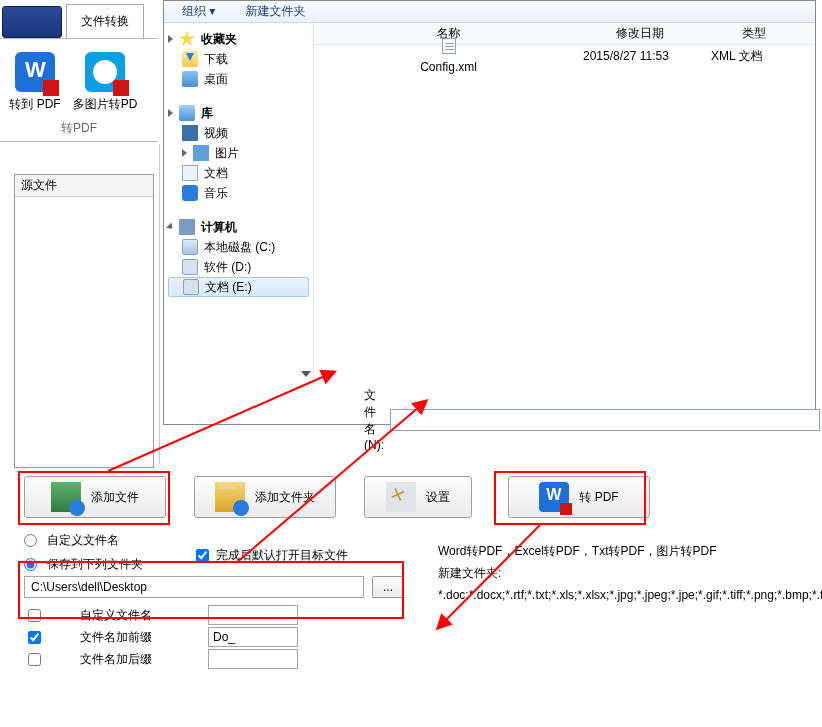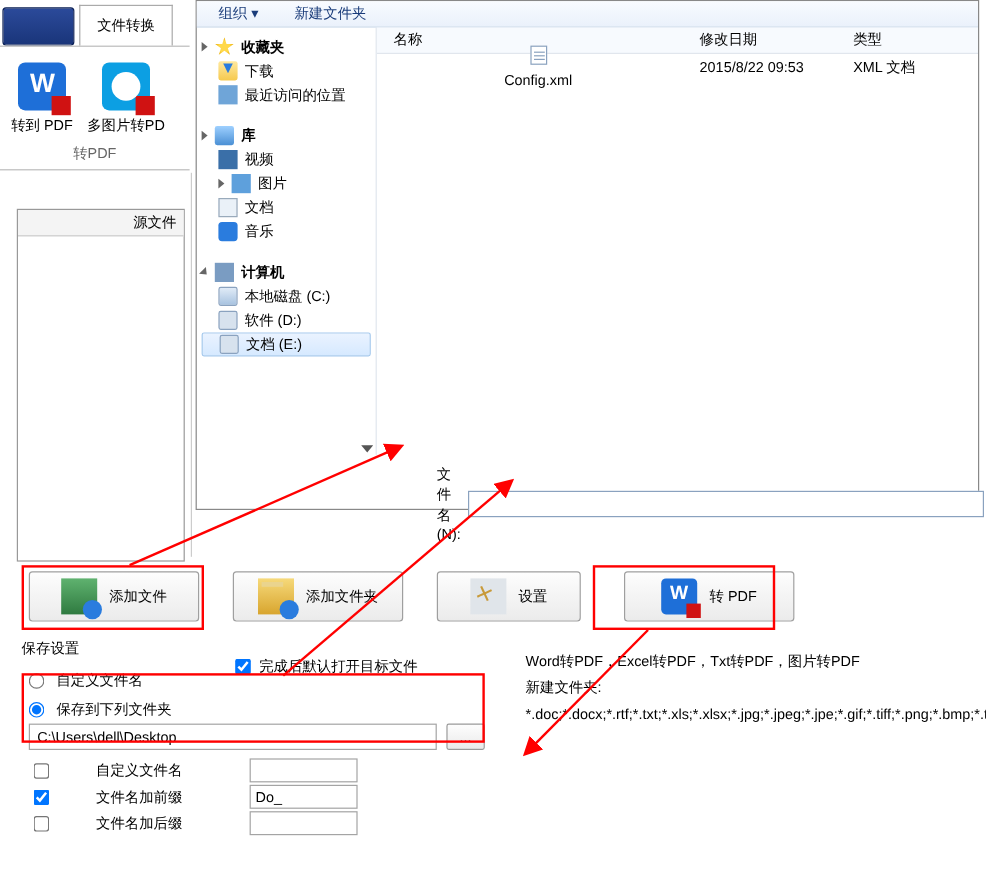--- a/index.html
+++ b/index.html
@@ -15,21 +15,21 @@
   .tool-item { width: 70px; text-align: center; padding-top: 6px; }
   .tool-item .ic { width: 40px; height: 40px; margin: 0 auto 4px; position: relative; }
   .word-ic { background: #1e6fd8; border-radius: 6px; }
   .word-ic::after { content:"W"; color:#fff; font-weight:bold; font-size:22px; position:absolute; left:10px; top:5px; }
   .badge-pdf { position:absolute; right:-4px; bottom:-4px; width:16px; height:16px; background:#d01212; }
   .img-ic { background:#0c9fe3; border-radius:6px; }
   .img-ic::after { content:""; position:absolute; left:8px; top:8px; width:24px; height:24px; background:#fff; border-radius:50%; }
   .tool-row .grp-label { position:absolute; bottom:4px; left:0; width:100%; text-align:center; color:#666; }
 
   .src-panel { position: absolute; top: 174px; left: 14px; width: 140px; height: 294px; border: 1px solid #999; background: #fff; }
-  .src-panel .hdr { background:#f4f4f4; padding: 2px 6px; border-bottom: 1px solid #ccc; text-align: right; }
+  .src-panel .hdr { background:#f4f4f4; padding: 2px 6px; border-bottom: 1px solid #ccc; }
 
   
   .dialog { position: absolute; top: 0; left: 163px; width: 653px; height: 425px; background: #fff; border: 1px solid #888; }
   .dlg-toolbar { height: 22px; background: linear-gradient(#f8fbff,#eaf1fb); border-bottom: 1px solid #cadaea; padding-left: 18px; display:flex; gap: 30px; align-items:center; color:#1a3c7a; }
   .dlg-body { display:flex; height: 356px; }
   .nav-tree { width: 150px; border-right: 1px solid #e0e6ee; padding: 6px 4px; overflow:hidden; position:relative; }
   .nav-node { display:flex; align-items:center; gap:6px; height:20px; padding-left: 14px; }
   .nav-group { display:flex; align-items:center; gap:6px; height:20px; font-weight:bold; }
   .tri { width:0; height:0; border-left:5px solid #666; border-top:4px solid transparent; border-bottom:4px solid transparent; display:inline-block; }
   .tri.open { transform: rotate(45deg); }
@@ -46,21 +46,21 @@
   .docx { background:#eaf1f8; border:1px solid #9ab; }
   .music { background:#2a7cde; color:#fff; border-radius:3px; }
   .comp { background:#7a9cc2; }
   .disk { background:#d7e2ee; border:1px solid #8aa2bf; border-radius:2px; }
   .disk.c { background: linear-gradient(#e0ebf7,#a8c3e0); }
   .selected-row { background: linear-gradient(#eaf3ff,#d6e9ff); border:1px solid #a4c8ed; border-radius:2px; }
   .scroll-hint { position:absolute; bottom:2px; right:2px; width:0; height:0; border-left:5px solid transparent; border-right:5px solid transparent; border-top:6px solid #555; }
 
   .file-view { flex:1; }
   .fv-hdr { height:22px; background:#f7fafe; border-bottom:1px solid #e1e6ed; display:flex; align-items:center; }
-  .fv-hdr .col { padding-left:14px; }
+  .fv-hdr .col { padding-left:14px;text-align:center; }
   .fv-row { height:22px; display:flex; align-items:center; }
   .fv-row .c1 { width:255px; padding-left:14px; display:flex; align-items:center; gap:6px;flex-direction:column; }
   .xml-ic { width:14px; height:16px; background:#fff; border:1px solid #8aa2bf; position:relative; }
   .xml-ic::before { content:""; position:absolute; left:2px; top:4px; width:9px; height:1px; background:#8aa2bf; box-shadow: 0 3px 0 #8aa2bf, 0 6px 0 #8aa2bf; }
 
   .dlg-bottom { padding: 8px 6px 0 200px; display:flex; align-items:center; gap:6px; }
   .fname-inp { flex:1; height:22px; border:1px solid #8aa2bf; background:#fff; min-width: 430px; }
 
   
   .btn-row { position:absolute; top:476px; left:24px; display:flex; gap:40px; }
@@ -140,22 +140,22 @@
       <div class="nav-group">
           <span class="tri"></span>
           <span class="ic16 fav"></span>
           <span>收藏夹</span>
         </div>
       <div class="nav-node">
           <span class="ic16 folder dl-arrow"></span>
           <span>下载</span>
         </div>
       <div class="nav-node">
-          <span class="ic16 recent"></span>
-          <span>最近访问的位置</span>
+          <span class="ic16 desktop"></span>
+          <span>桌面</span>
         </div>
       <div style="height:14px"></div>
       <div class="nav-group">
           <span class="tri"></span>
           <span class="ic16 lib"></span>
           <span>库</span>
         </div>
       <div class="nav-node">
           <span class="ic16 video"></span>
           <span>视频</span>
@@ -197,54 +197,53 @@
       <div class="fv-hdr">
         <div class="col" style="width:255px">名称</div>
         <div class="col" style="width:128px">修改日期</div>
         <div class="col" style="width:100px">类型</div>
       </div>
       <div class="fv-row">
         <div class="c1">
             <span class="xml-ic"></span>
             <span>Config.xml</span>
           </div>
-        <div style="width:128px; padding-left:14px">2015/8/22 09:53</div>
+        <div style="width:128px; padding-left:14px">2015/8/27 11:53</div>
         <div style="width:100px; padding-left:14px">XML 文档</div>
       </div>
     </div>
   </div>
   <div class="dlg-bottom">
     <span>文件名(N):</span>
     <div class="fname-inp"></div>
   </div>
 </div>
 
 <div class="btn-row">
   <div class="big-btn">
       <div class="bi bi-add"></div>
       <span>添加文件</span>
     </div>
   <div class="big-btn" style="margin-left:-12px">
       <div class="bi bi-folder"></div>
       <span>添加文件夹</span>
     </div>
-  <div class="big-btn" style="margin-left:-12px; width:120px">
+  <div class="big-btn" style="margin-left:-12px; width:108px">
       <div class="bi bi-set"></div>
       <span>设置</span>
     </div>
   <div class="big-btn" style="margin-left:-4px">
       <div class="bi bi-word">
         <div class="small-pdf"></div>
       </div>
       <span>转 PDF</span>
     </div>
 </div>
 
 <div class="settings-area">
-  <div class="ttl">保存设置</div>
   <div class="row">
     <input type="radio" style="">
     <span>自定义文件名</span>
   </div>
   <div class="row">
     <input type="radio" checked="" style="">
     <span>保存到下列文件夹</span>
   </div>
   <div class="path-row">
     <div class="path-inp">

